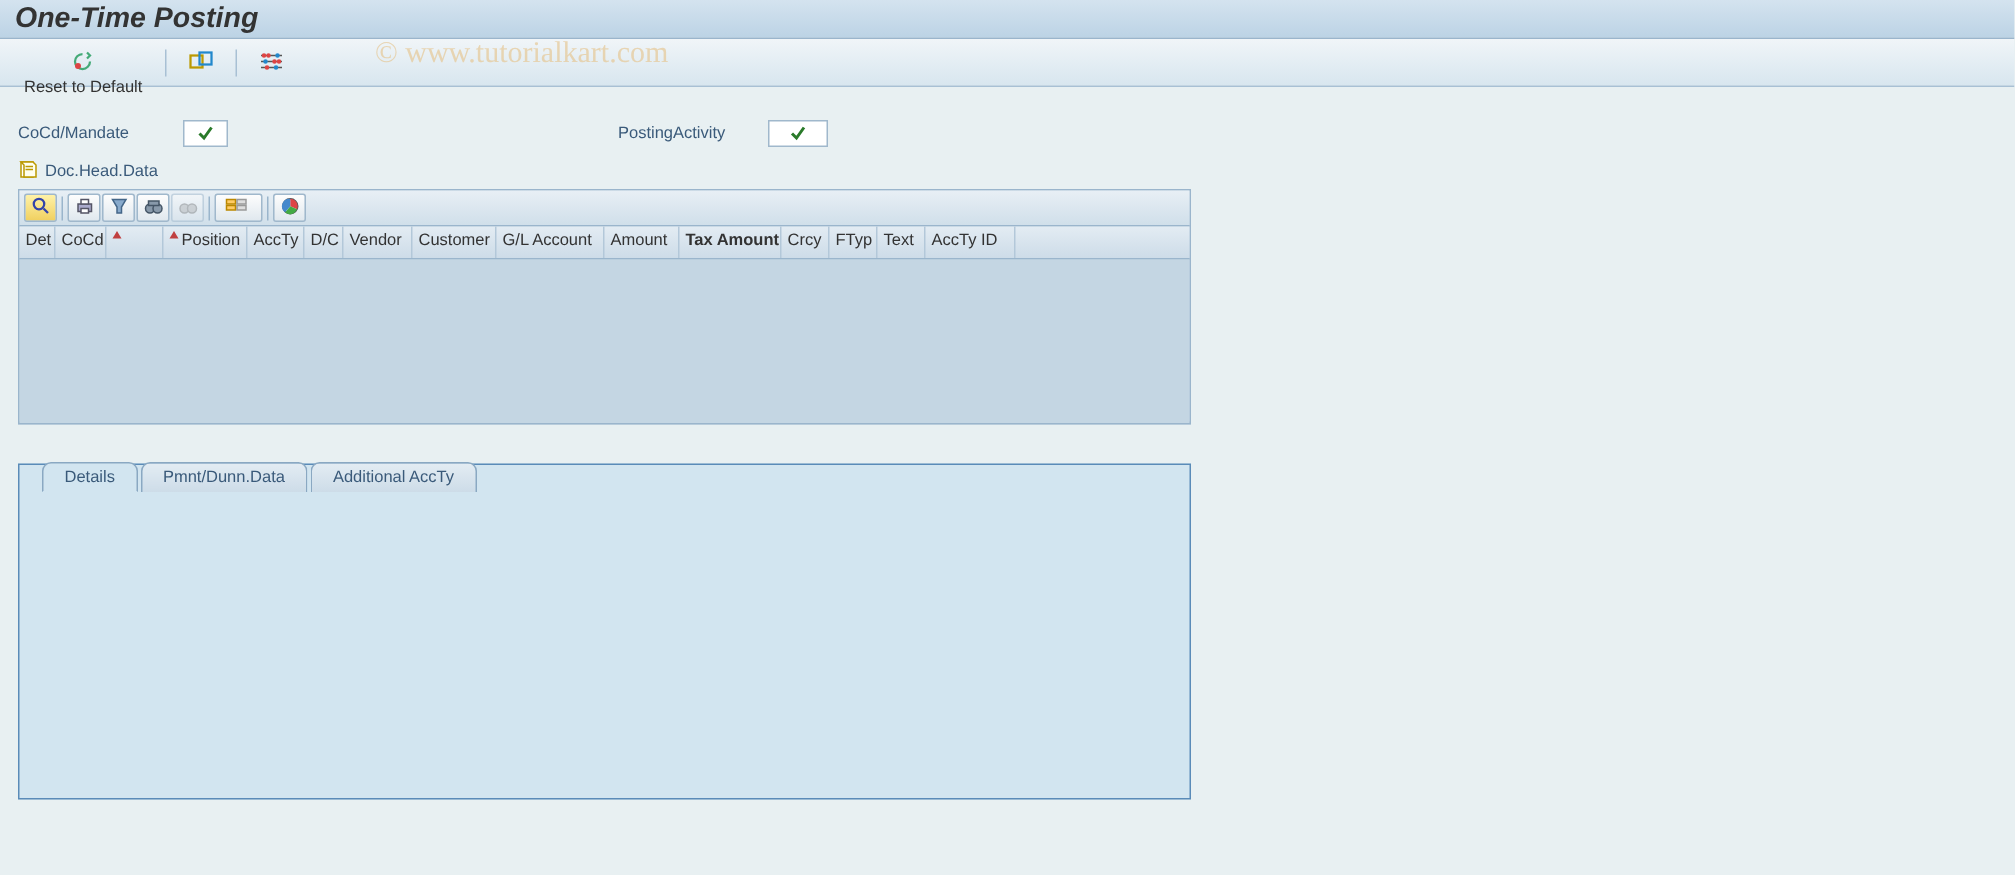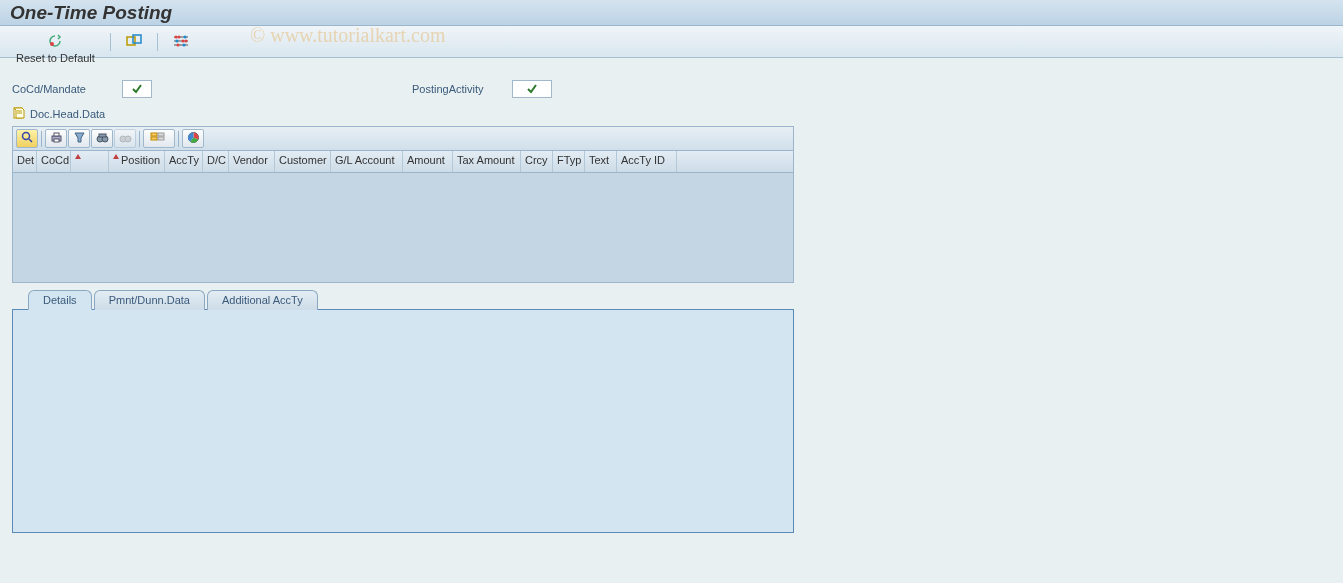--- a/index.html
+++ b/index.html
@@ -180,21 +180,21 @@
       border: 1px solid #8aa8c2;
       border-bottom: none;
       padding: 3px 14px;
       font-size: 11px;
       color: #3a5a7a;
       border-top-left-radius: 6px;
       border-top-right-radius: 6px;
       margin-right: 2px;
       cursor: pointer;
       position: relative;
-      top: 1px;
+      top: 19px;
     }
     .tab.active {
       background: #d2e5f0;
       border-bottom: 1px solid #d2e5f0;
       z-index: 3;
     }
     .tab-content {
       border: 1px solid #5a8bb8;
       background: #d2e5f0;
       height: 224px;
@@ -383,21 +383,21 @@
         </div>
         <div class="gh-cell" style="width: 56px;">
           <span>Customer</span>
         </div>
         <div class="gh-cell" style="width: 72px;">
           <span>G/L Account</span>
         </div>
         <div class="gh-cell" style="width: 50px;">
           <span>Amount</span>
         </div>
-        <div class="gh-cell" style="width: 68px;">
+        <div class="gh-cell" style="width: 68px; font-weight: bold;">
           <span>Tax Amount</span>
         </div>
         <div class="gh-cell" style="width: 32px;">
           <span>Crcy</span>
         </div>
         <div class="gh-cell" style="width: 32px;">
           <span>FTyp</span>
         </div>
         <div class="gh-cell" style="width: 32px;">
           <span>Text</span>

